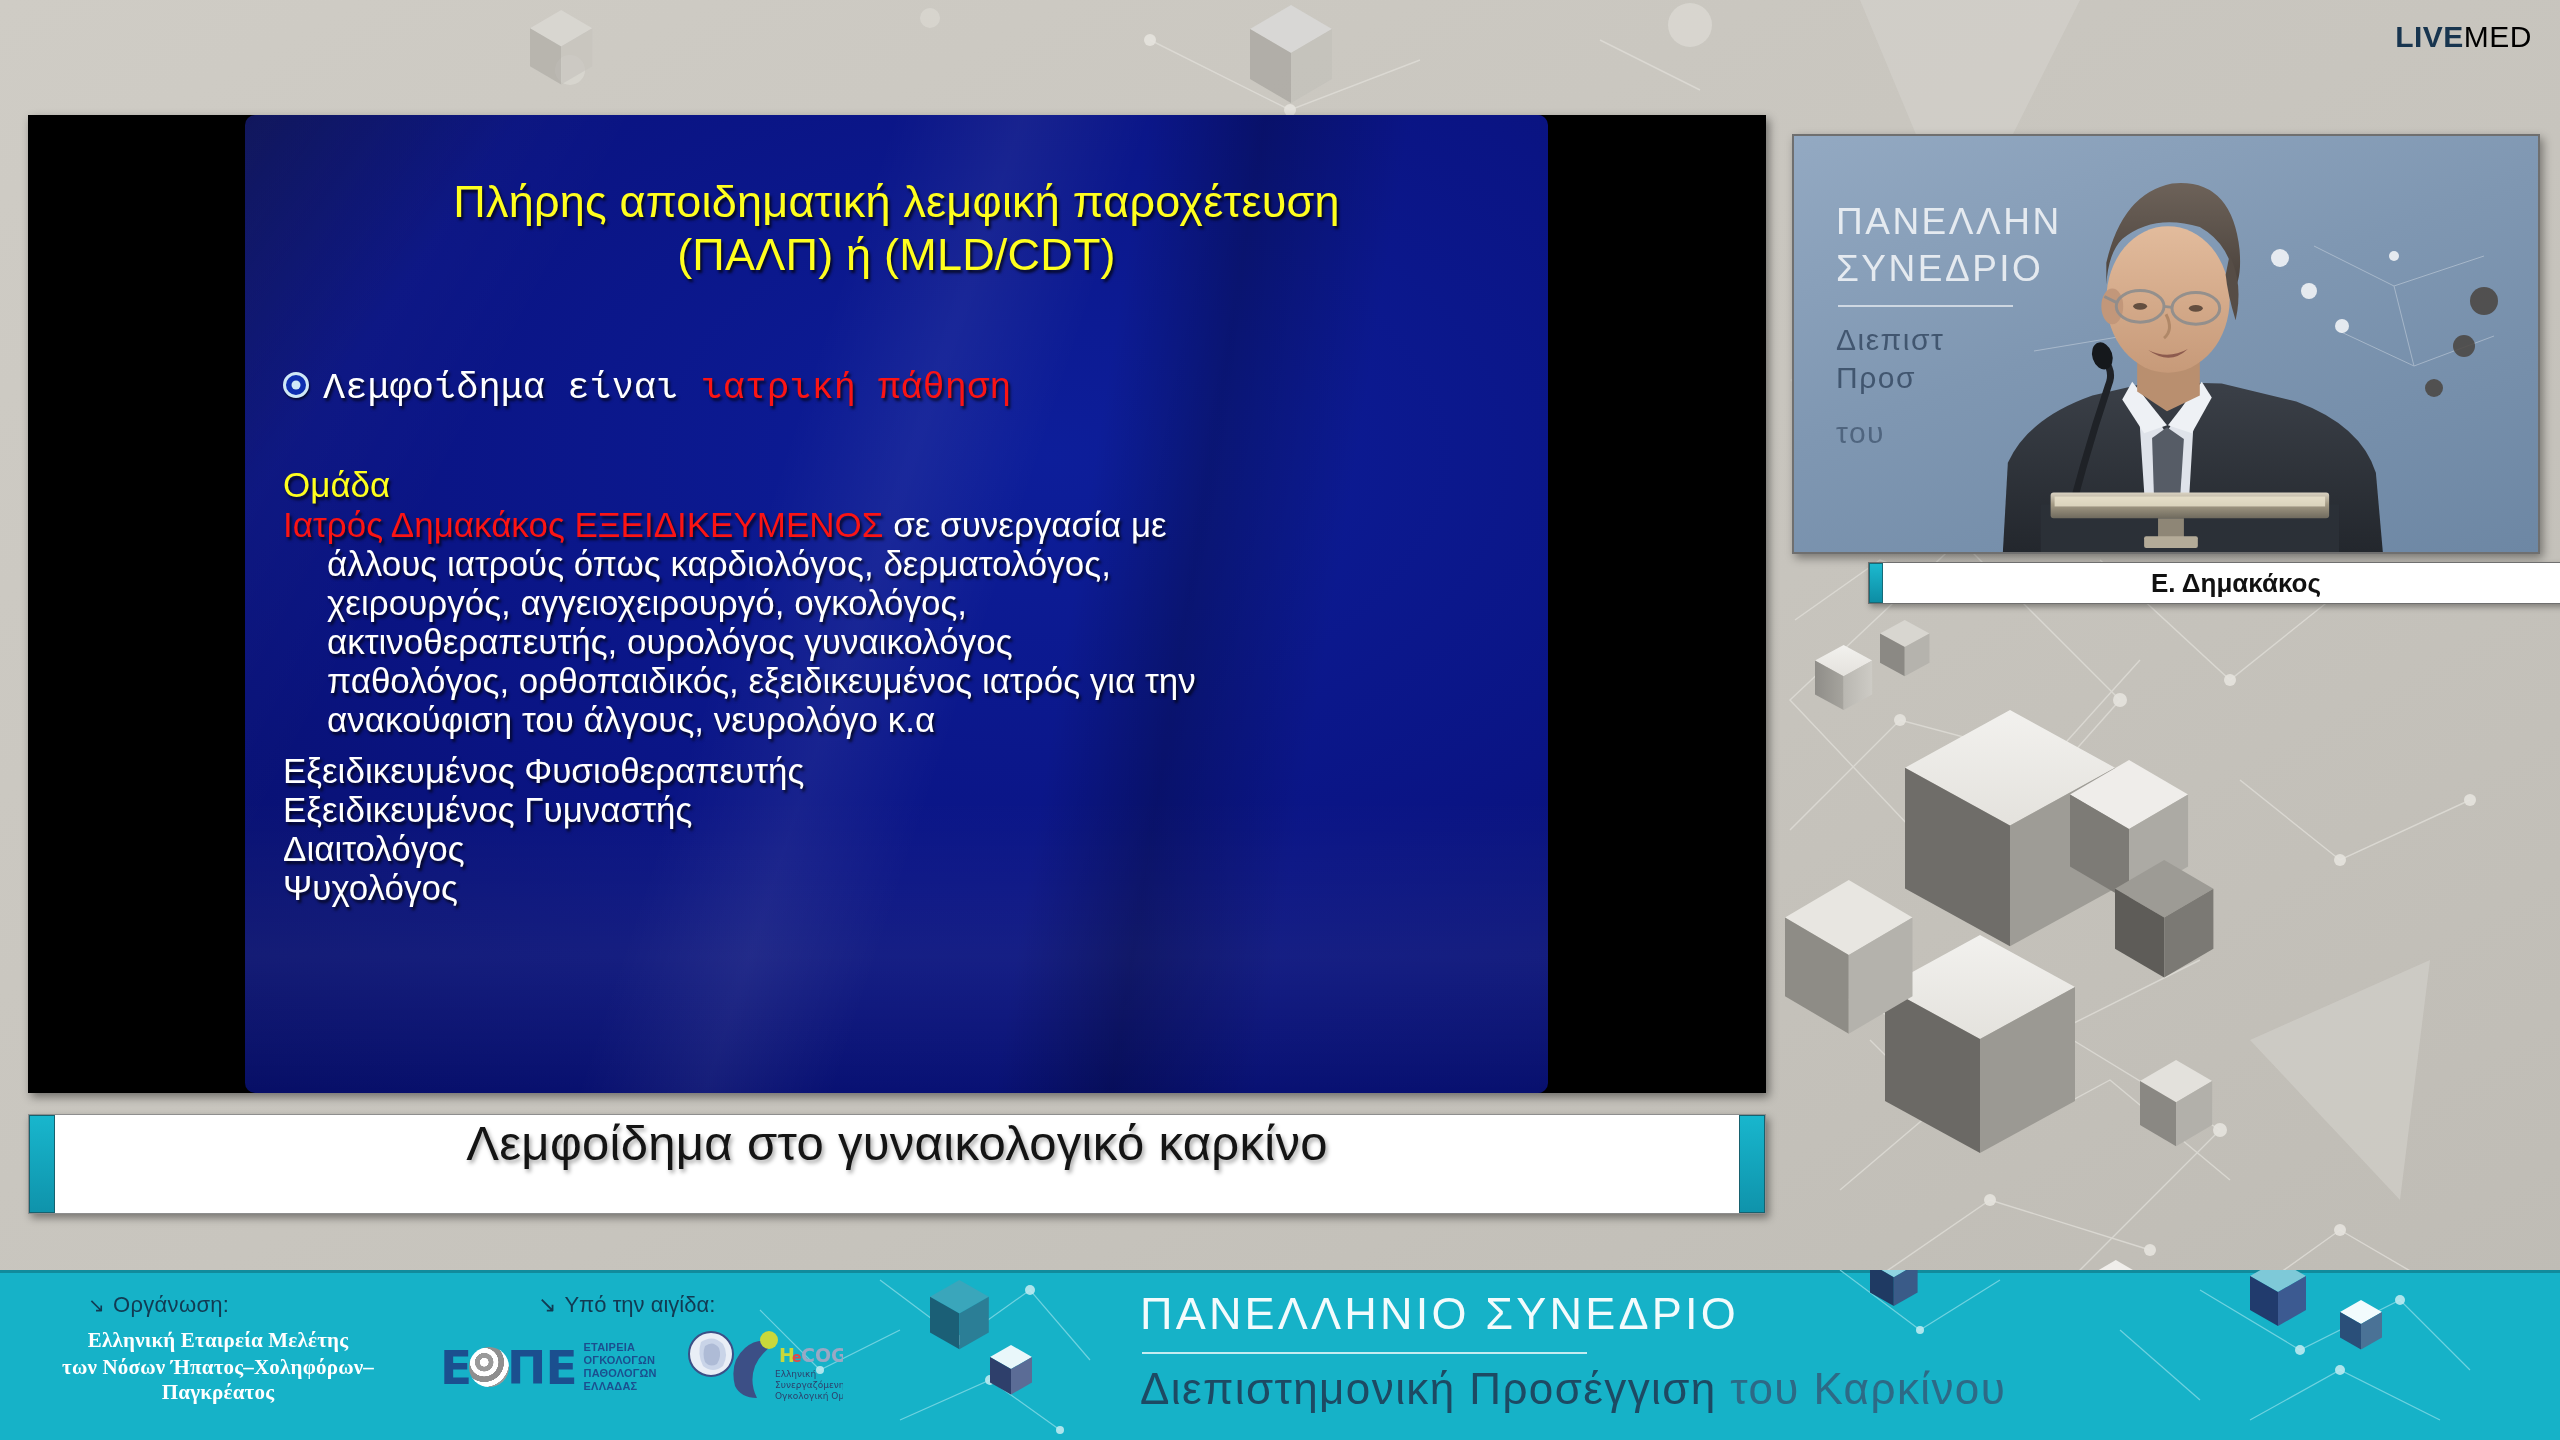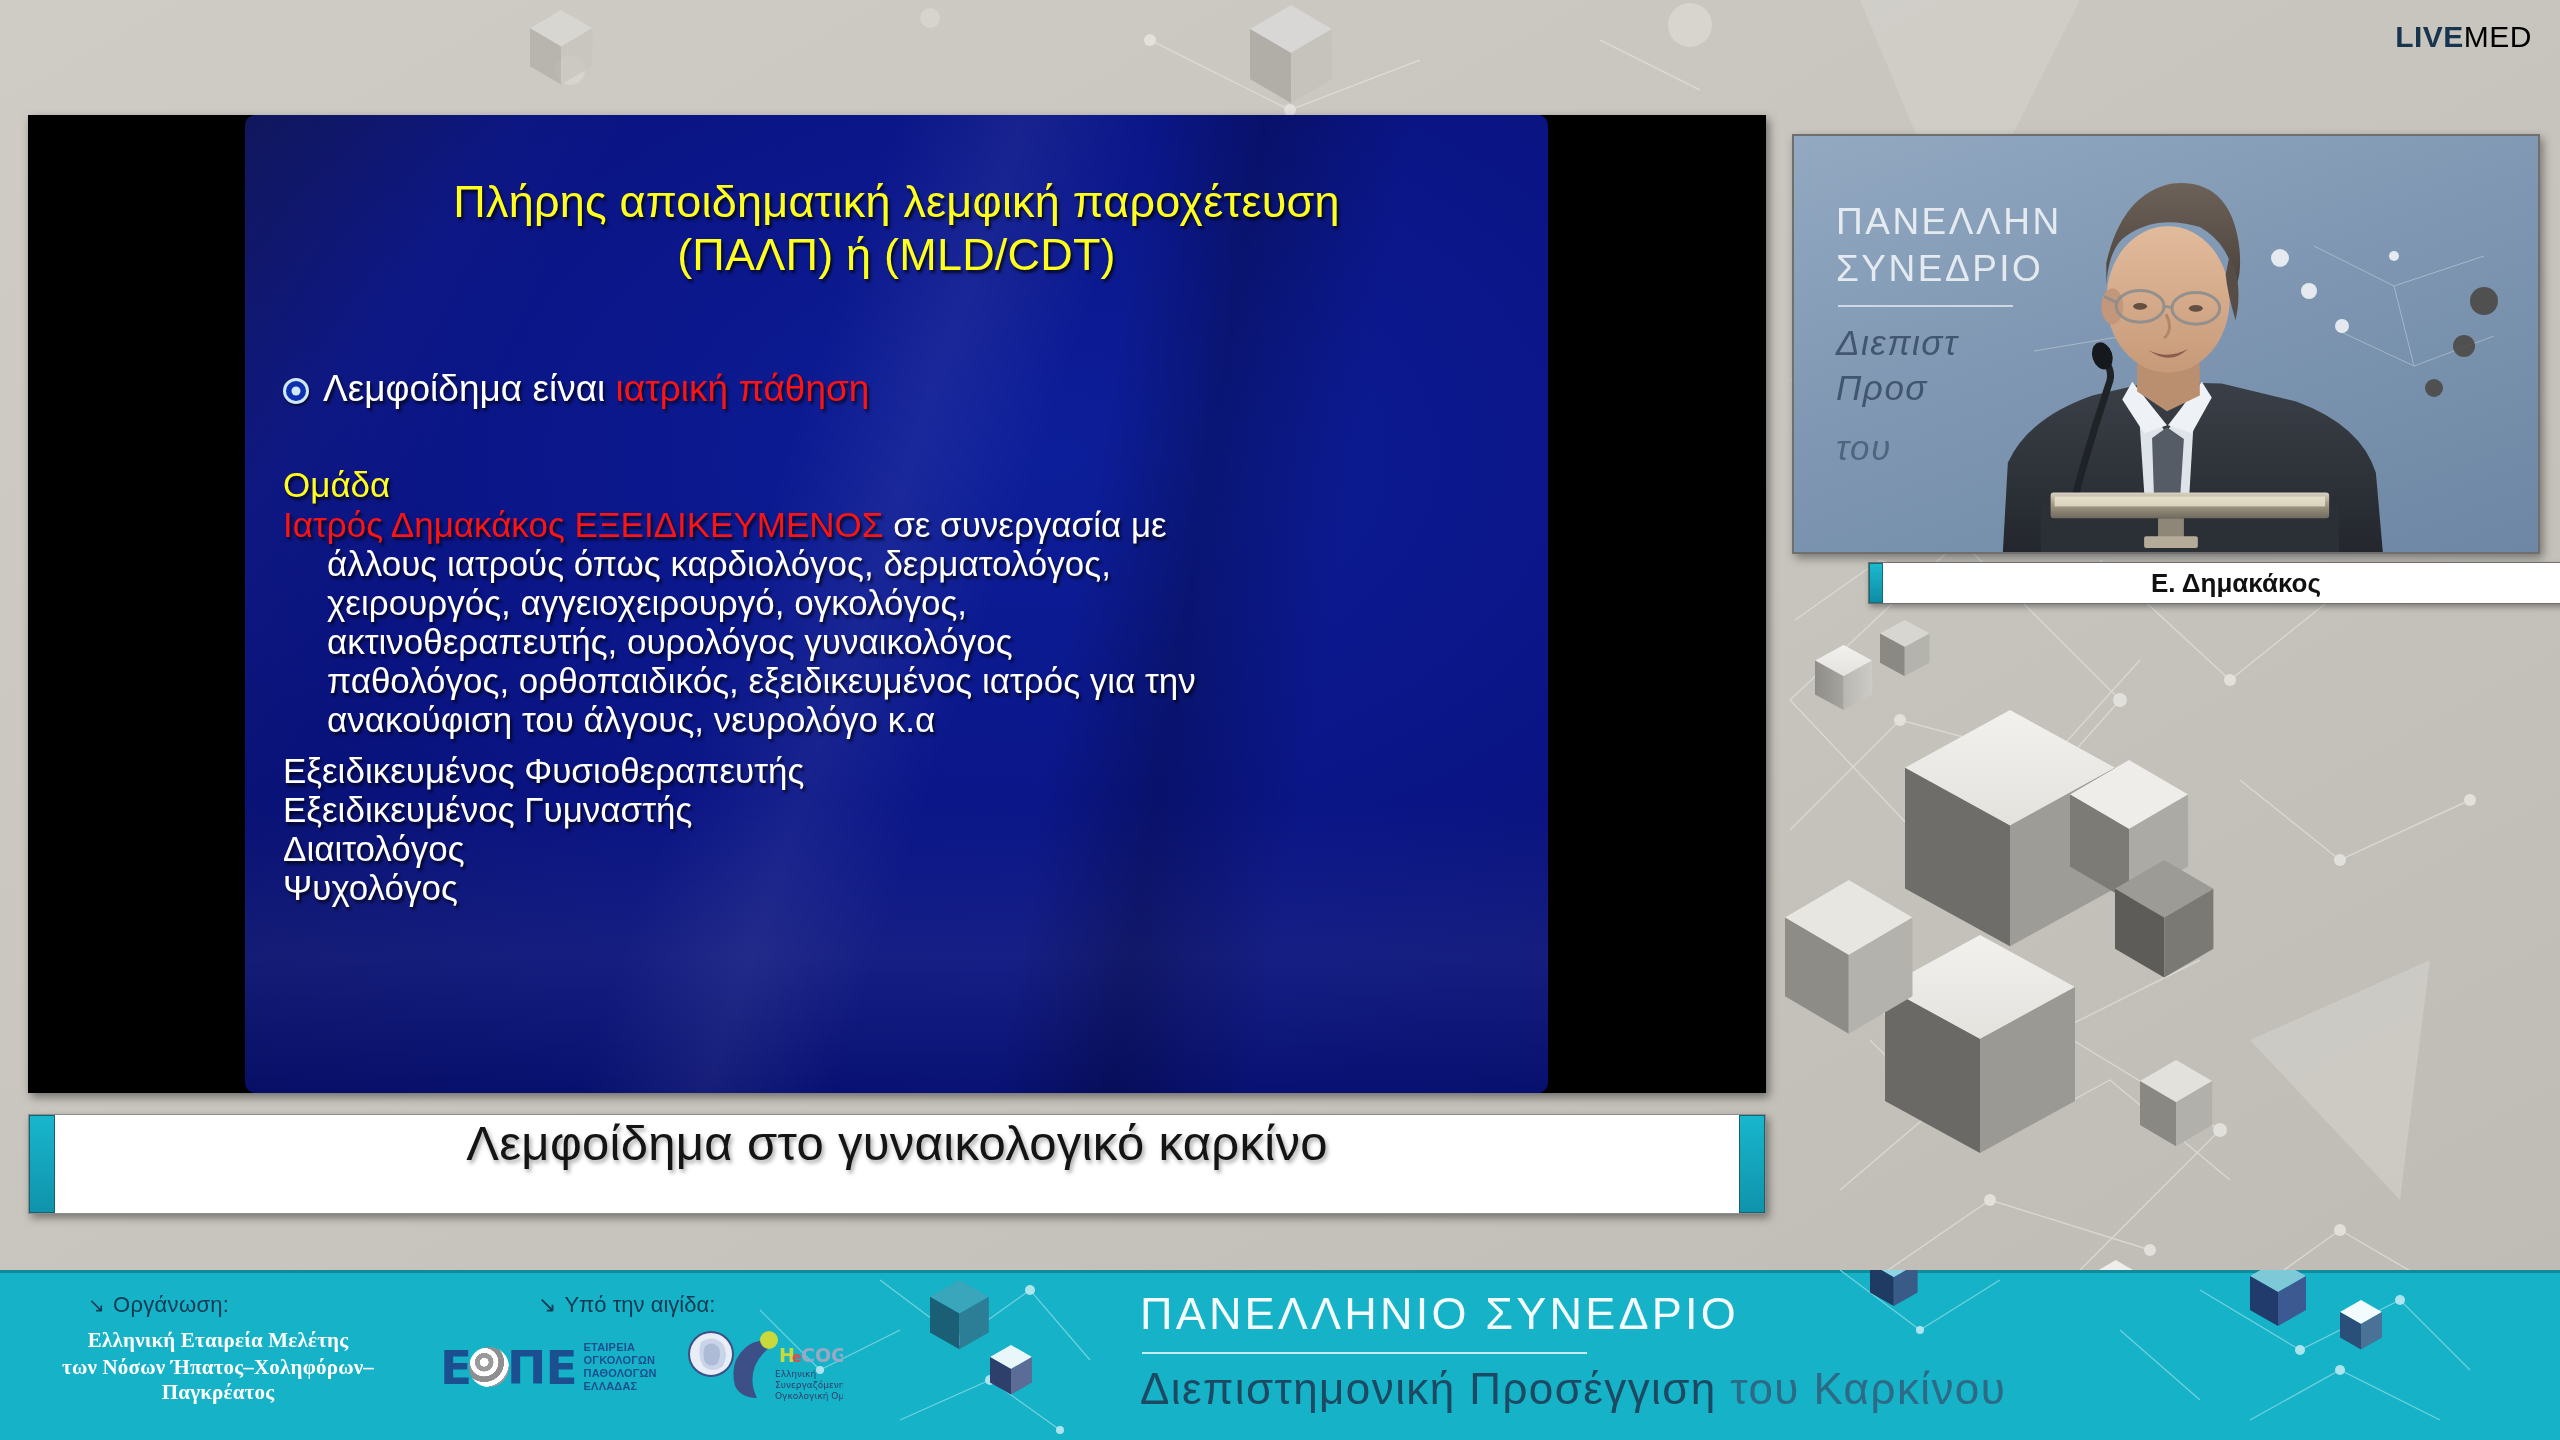--- a/index.html
+++ b/index.html
@@ -78,25 +78,26 @@
   #slide-body {
     position: relative;
     margin: 88px 0 0 0;
     padding: 0 30px 0 38px;
     color: #ffffff;
     font-size: 33px;
     line-height: 1.06;
   }
   .bullet-row {
     display: flex;
-    align-items: flex-end;
+    align-items: center;
     gap: 14px;
     font-size: 37px;
     text-shadow: 2px 3px 3px rgba(0,0,0,.7);
     margin-bottom: 58px;
+    font-family: Liberation Mono, monospace;
   }
   .bullet-glyph {
     flex: 0 0 auto;
     width: 26px; height: 26px;
     border-radius: 50%;
     border: 3px solid #cfe8f7;
     background: #0e2fb0;
     position: relative;
     top: -4px;
     box-shadow: 1px 2px 2px rgba(0,0,0,.6);
@@ -175,25 +176,24 @@
     line-height: 1.28;
     font-weight: 300;
     white-space: nowrap;
   }
   #video-brand .rule {
     width: 175px; height: 2px;
     background: rgba(255,255,255,.6);
     margin: 12px 0 14px 2px;
   }
   #video-brand .sub {
-    font-size: 35px;
+    font-size: 30px;
     letter-spacing: 1.5px;
     color: rgba(40,60,85,.72);
     line-height: 1.28;
-    font-style: italic;
   }
   #video-dots { position: absolute; inset: 0; }
 
   
   #speaker { position: absolute; left: 0; top: 0; width: 100%; height: 100%; }
 
   #name-plate {
     position: absolute;
     left: 1868px; top: 562px;
     width: 736px; height: 42px;

